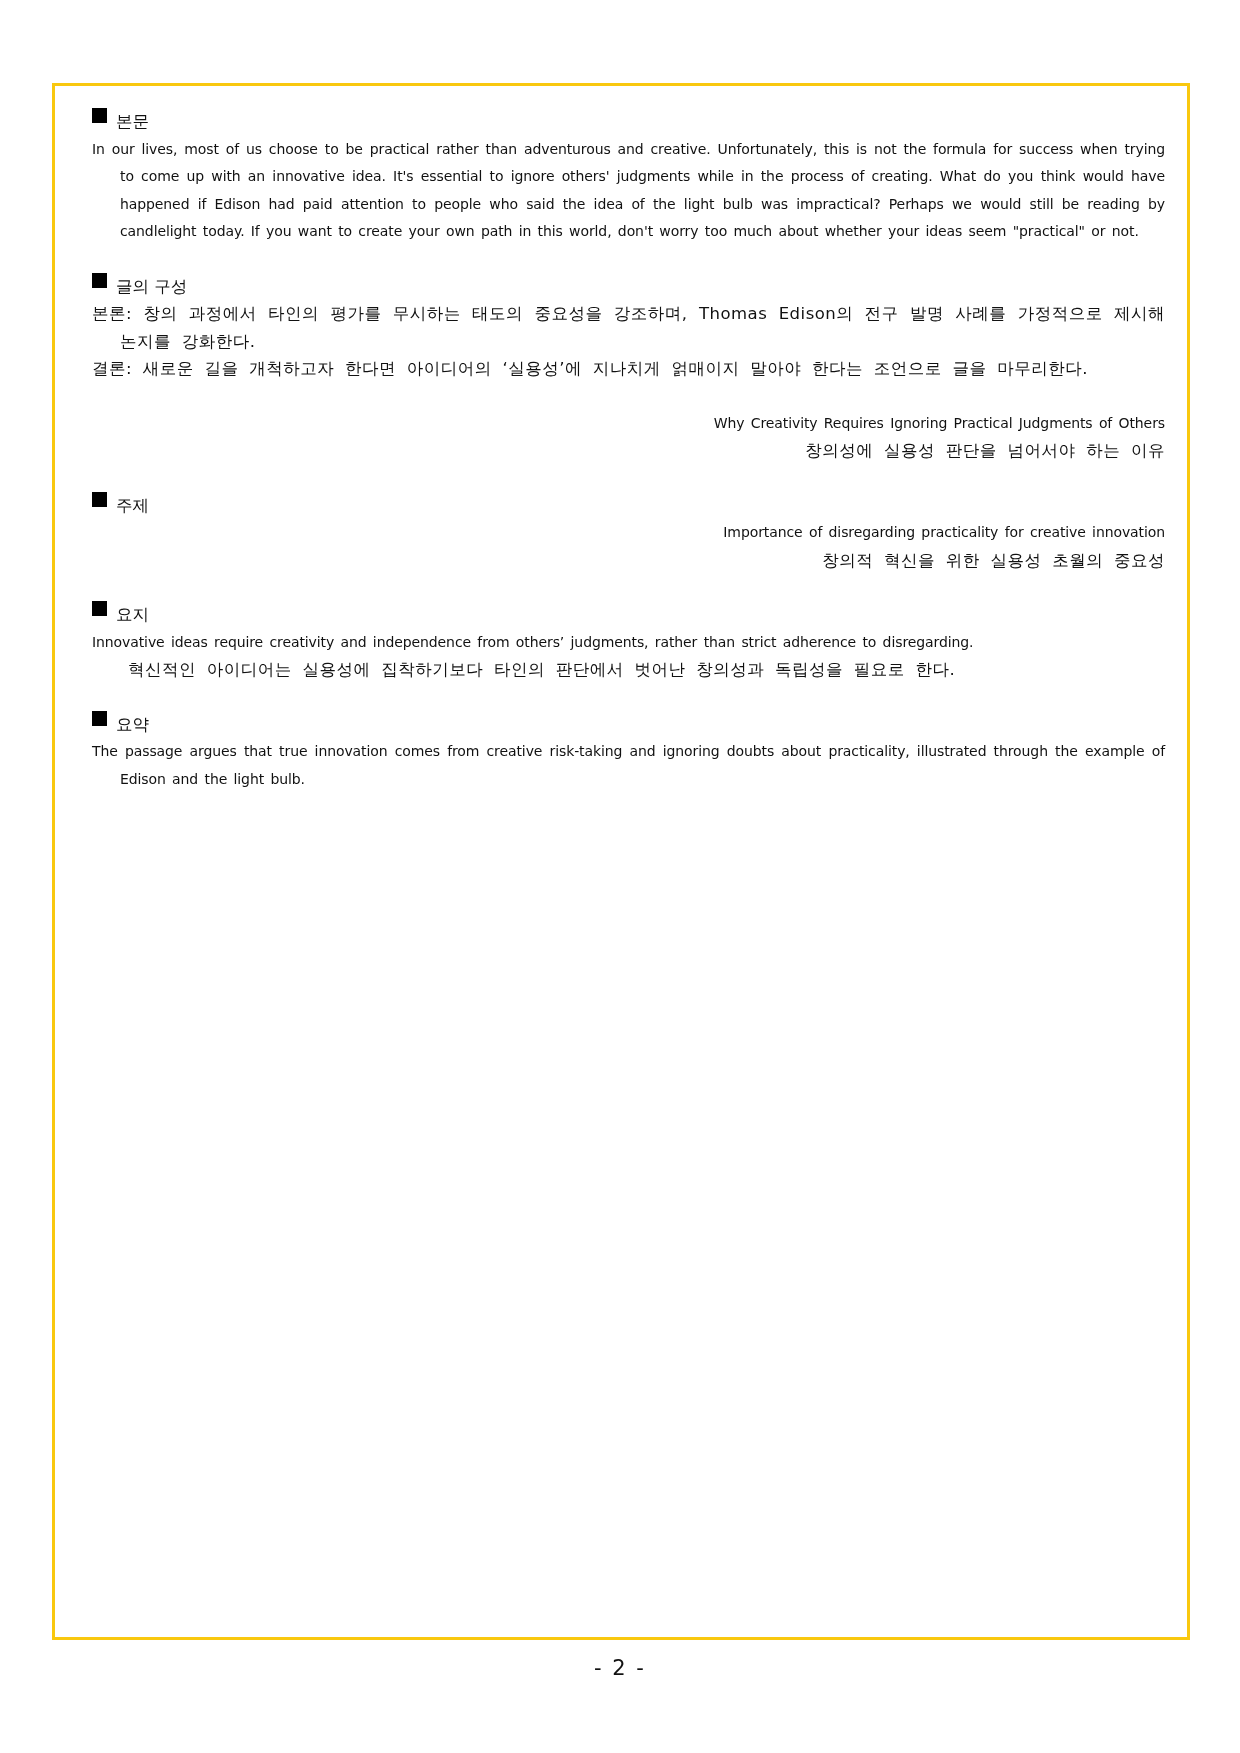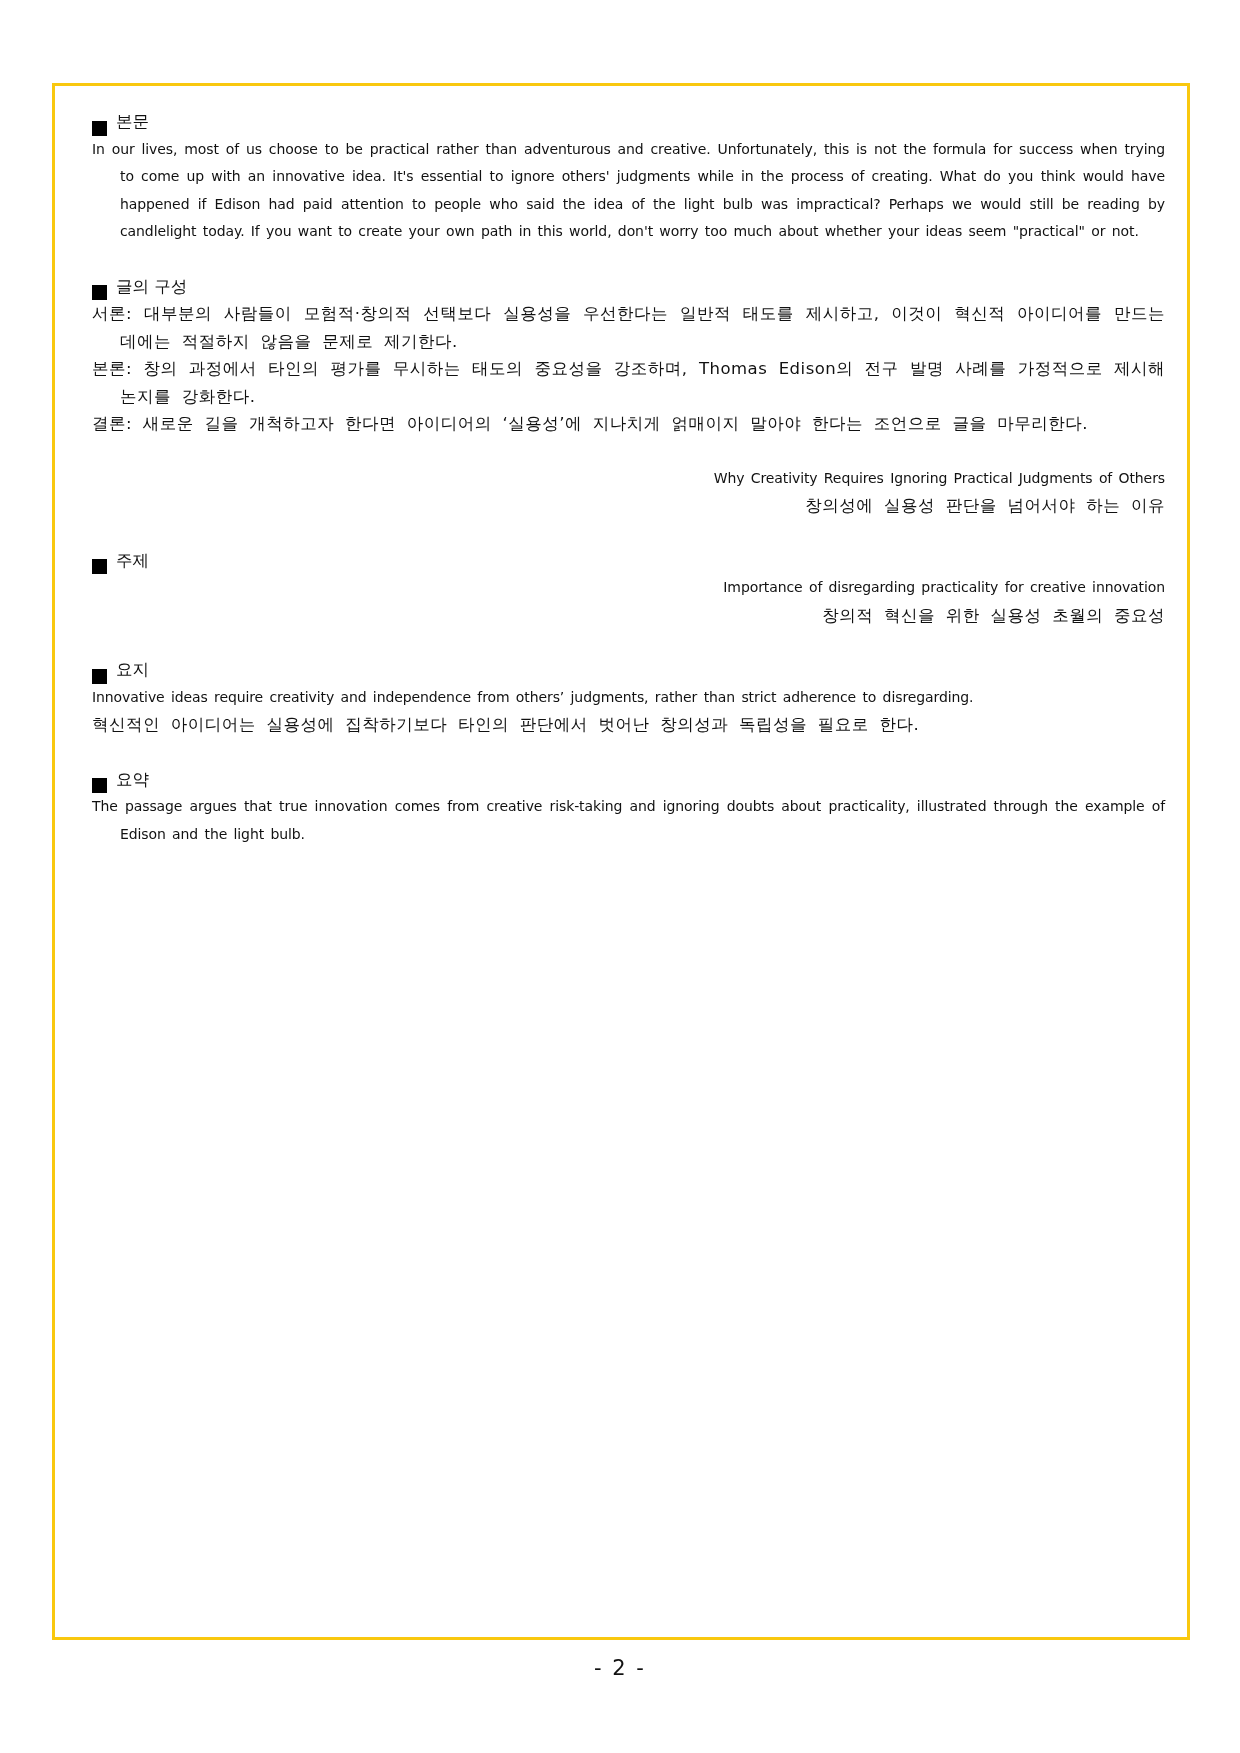--- a/index.html
+++ b/index.html
@@ -2,25 +2,25 @@
 <html><head>
 <meta charset="utf-8">
 <style>
   html, body { margin: 0; padding: 0; background: #ffffff; }
   body { width: 1240px; height: 1753px; position: relative; overflow: hidden;
          font-family: "DejaVu Sans", "Liberation Sans", sans-serif; color: #111; }
   .frame { position: absolute; left: 52px; top: 83px; width: 1138px; height: 1557px;
            border: 3px solid #F9C80E; box-sizing: border-box; }
   .content { position: absolute; left: 92px; top: 108px; width: 1073px; }
   .section { margin-bottom: 27px; }
-  .heading { font-size: 16.5px; line-height: 27.5px; display: flex; align-items: flex-end; }
+  .heading { font-size: 16.5px; line-height: 27.5px; display: flex; align-items: flex-start; }
   .bullet { display: inline-block; width: 15px; height: 15px; background: #000; margin-right: 9px; }
   .para { font-size: 14px; line-height: 27.5px; text-align: justify; padding-left: 28px; text-indent: -28px; word-spacing: 2px; }
   .para.en { letter-spacing: -0.1px; }
-  .para.ko { font-size: 16.5px; letter-spacing: 0.5px; word-spacing: 5px; }
+  .para.ko { font-size: 16.5px; letter-spacing: 0.5px; word-spacing: 5px; margin-left: 36px; }
   .para.single { text-align: right; }
   .struct-line { font-size: 16.5px; line-height: 27.5px; text-align: justify; padding-left: 28px; text-indent: -28px; letter-spacing: 0.5px; word-spacing: 5px; }
   .page-number { position: absolute; top: 1656px; left: 0; width: 1240px; text-align: center;
                  font-size: 21px; font-family: "DejaVu Sans", sans-serif; letter-spacing: 2px; }
 </style>
 </head>
 <body>
 
 <div class="frame"></div>
 
@@ -32,21 +32,20 @@
       <span>본문</span>
     </div>
     <div class="para en">In our lives, most of us choose to be practical rather than adventurous and creative. Unfortunately, this is not the formula for success when trying to come up with an innovative idea. It's essential to ignore others' judgments while in the process of creating. What do you think would have happened if Edison had paid attention to people who said the idea of the light bulb was impractical? Perhaps we would still be reading by candlelight today. If you want to create your own path in this world, don't worry too much about whether your ideas seem "practical" or not.</div>
   </div>
 
   <div class="section">
     <div class="heading">
       <span class="bullet"></span>
       <span>글의 구성</span>
     </div>
-    <div class="struct-line"><span>서론:</span> <span>대부분의 사람들이 모험적·창의적 선택보다 실용성을 우선한다는 일반적 태도를 제시하고, 이것이 혁신적 아이디어를 만드는 데에는 적절하지 않음을 문제로 제기한다.</span></div>
     <div class="struct-line"><span>본론:</span> <span>창의 과정에서 타인의 평가를 무시하는 태도의 중요성을 강조하며, Thomas Edison의 전구 발명 사례를 가정적으로 제시해 논지를 강화한다.</span></div>
     <div class="struct-line"><span>결론:</span> <span>새로운 길을 개척하고자 한다면 아이디어의 ‘실용성’에 지나치게 얽매이지 말아야 한다는 조언으로 글을 마무리한다.</span></div>
   </div>
 
   <div class="section">
     <div class="para en single">Why Creativity Requires Ignoring Practical Judgments of Others</div>
     <div class="para ko single">창의성에 실용성 판단을 넘어서야 하는 이유</div>
   </div>
 
   <div class="section">

